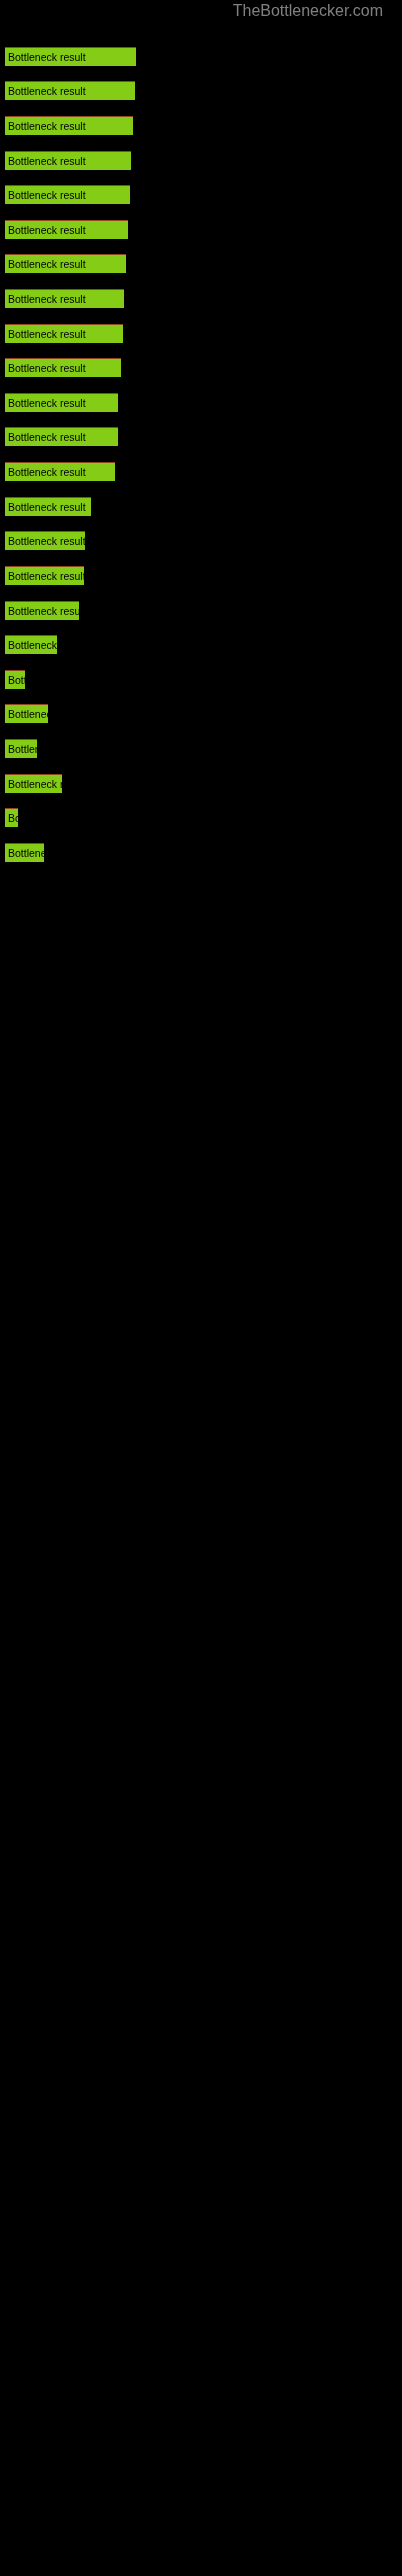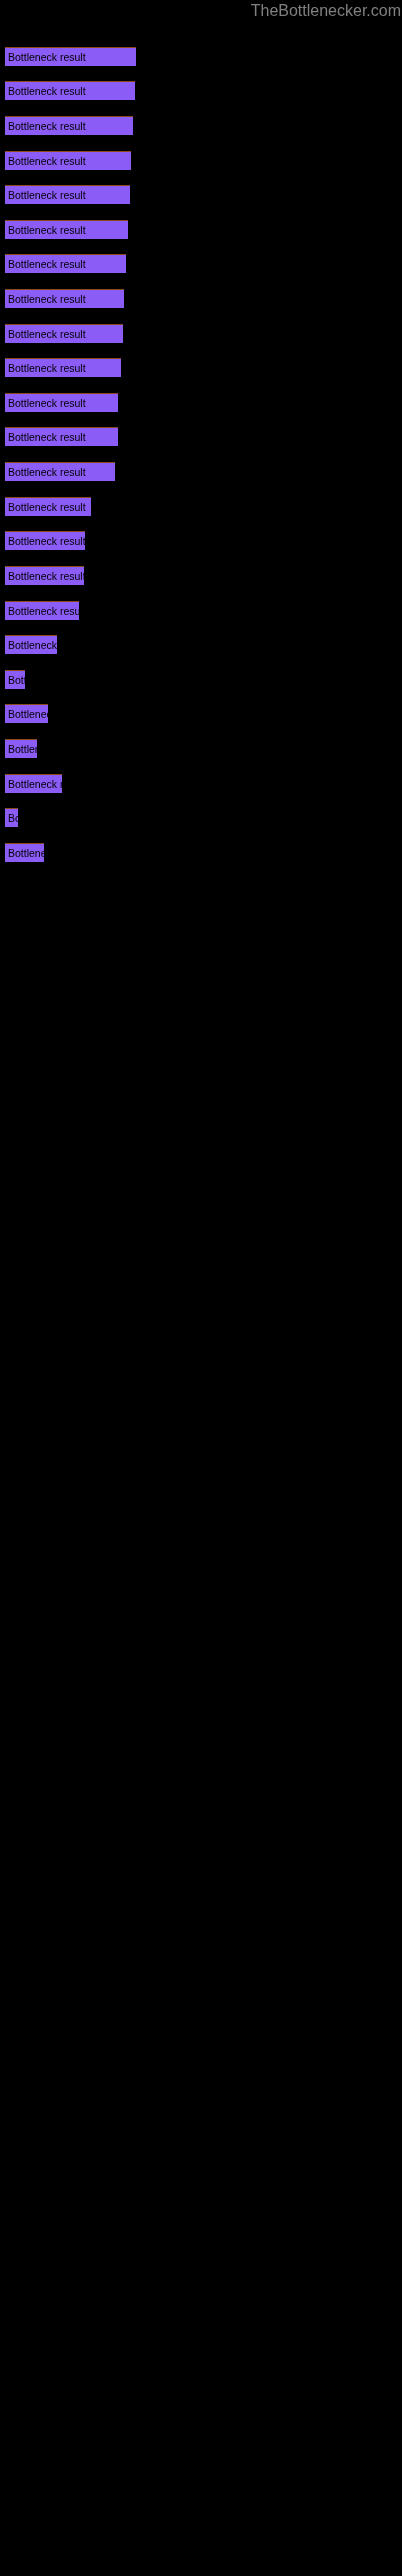--- a/index.html
+++ b/index.html
@@ -11,21 +11,21 @@
     width: 403px;
     height: 2576px;
     position: relative;
     font-family: "Liberation Sans", sans-serif;
     overflow: hidden;
   }
 
   .site-title {
     position: absolute;
     top: 1.6px;
-    right: 2px;
+    right: 20px;
     color: #808080;
     font-size: 16px;
     font-family: "Liberation Sans", sans-serif;
     letter-spacing: 0px;
     white-space: nowrap;
   }
 
   .chart {
     position: absolute;
     top: 0;
@@ -37,21 +37,21 @@
   .bar-row {
     position: absolute;
     left: 0;
     width: 403px;
   }
 
   .bar {
     position: absolute;
     left: 4.8px;
     height: 19.3px;
-    background: #8b5cf6;
+    background: #84cc16;
     border-top: 0.8px solid #8a4a1e;
     box-sizing: border-box;
     overflow: hidden;
     white-space: nowrap;
   }
 
   .bar-label {
     position: absolute;
     left: 3.2px;
     top: 2.4px;

